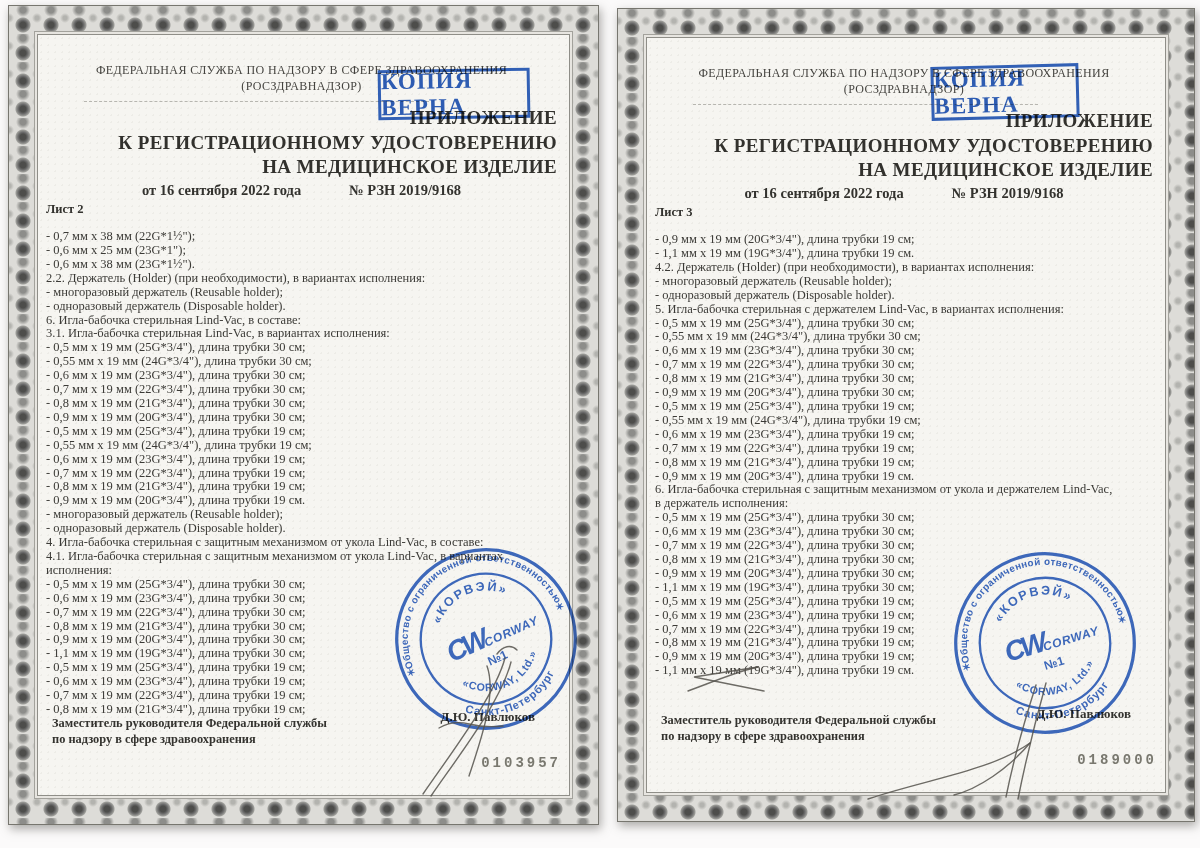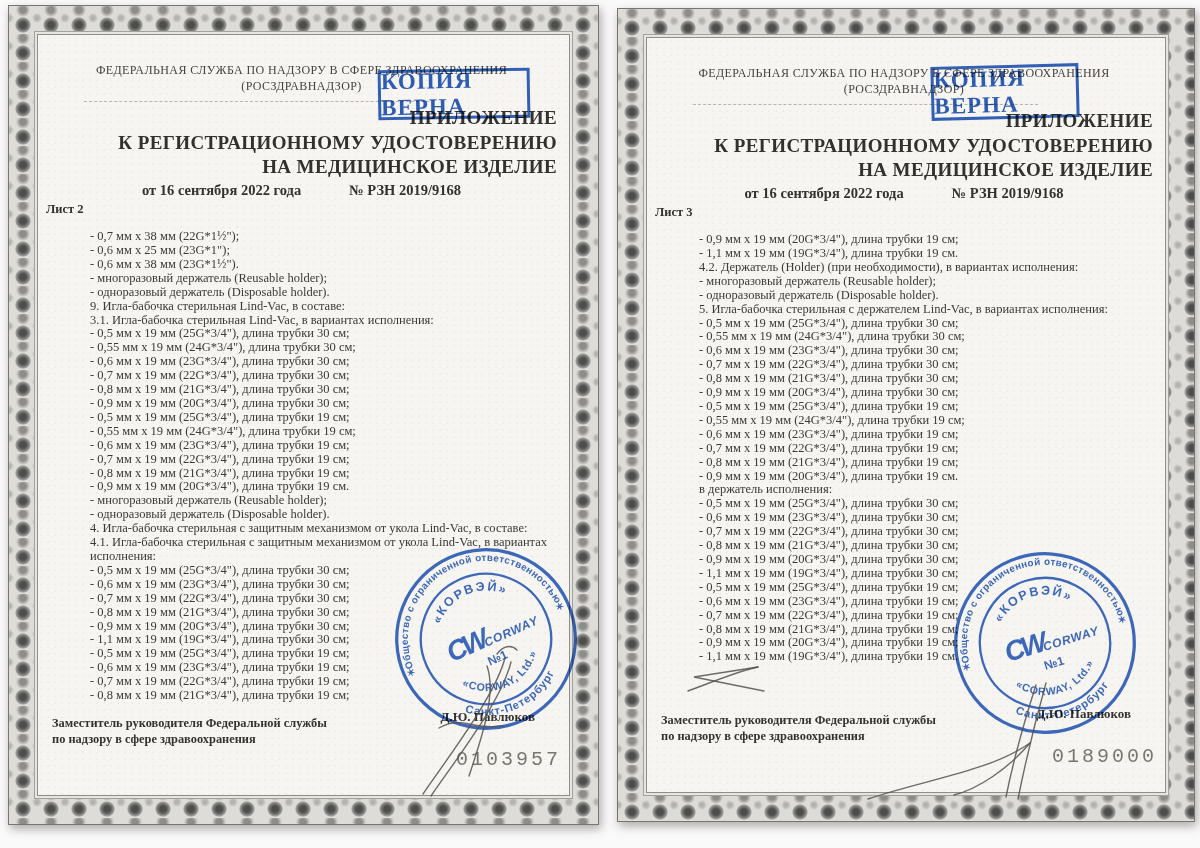--- a/index.html
+++ b/index.html
@@ -32,26 +32,26 @@
   }
   .content{position:absolute;inset:0;padding:28px 12px 0 8px;}
   
   .agency{ text-align:center; font-size:12px; letter-spacing:.4px; color:#44433f; line-height:1.3;}
   .sep{ border-top:1px dashed #b7b6b0; width:345px; margin:7px 0 3px 38px; height:0;}
   .title{ text-align:right; font-weight:700; font-size:19px; letter-spacing:.4px; color:#32312d; line-height:1.28; margin-top:4px;}
   .meta{ text-align:center; font-weight:700; font-size:14.5px; margin-top:3px; color:#33322e;}
   .meta .num{ display:inline-block; margin-left:48px;text-align:center;}
   .sheetno{ text-align:left; font-weight:700; font-size:12.5px; margin:3px 36px 0 0; color:#33322e;}
   
-  .body-list{ margin-top:13px; font-size:12.5px; line-height:13.9px; color:#3b3a36;margin-left:44px;}
+  .body-list{ margin-top:13px; font-size:12.5px; line-height:13.9px; color:#3b3a36;}
   .body-list .line{ white-space:nowrap;}
   
   .sig-role{ position:absolute; left:14px; bottom:48px; font-weight:700; font-size:12.4px; line-height:1.3; color:#34332f;}
   .signatory{ position:absolute; right:34px; bottom:70px; font-weight:700; font-size:13px; color:#34332f;}
-  .serial{ position:absolute; right:8px; bottom:24px; font-family:"Liberation Mono", monospace; font-size:20px; letter-spacing:3px; color:#79786f;}
+  .serial{ position:absolute; right:8px; bottom:24px; font-family:"Liberation Mono", monospace; font-size:14px; letter-spacing:3px; color:#79786f;font-weight:bold;}
   
   .copy-stamp{
     position:absolute; z-index:5;
     border:3px solid #2257bb;
     color:#1d52b8;
     font-weight:700; font-size:23px; letter-spacing:1px;
     font-family:"Liberation Serif", serif;
     display:flex; align-items:center; justify-content:center;
     background:transparent;
     mix-blend-mode:multiply;
@@ -94,23 +94,24 @@
         <div>НА МЕДИЦИНСКОЕ ИЗДЕЛИЕ</div>
       </div>
       <div class="meta">
         <span>от 16 сентября 2022 года</span><span class="num">№  РЗН 2019/9168</span>
       </div>
       <div class="sheetno">Лист 2</div>
       <div class="body-list">
           <div class="line">- 0,7 мм х 38 мм (22G*1½");</div>
           <div class="line">- 0,6 мм х 25 мм (23G*1");</div>
           <div class="line">- 0,6 мм х 38 мм (23G*1½").</div>
+          <div class="line">2.2. Держатель (Holder) (при необходимости), в вариантах исполнения:</div>
           <div class="line">- многоразовый держатель (Reusable holder);</div>
           <div class="line">- одноразовый держатель (Disposable holder).</div>
-          <div class="line">9. Игла-бабочка стерильная Lind-Vac, в составе:</div>
+          <div class="line">6. Игла-бабочка стерильная Lind-Vac, в составе:</div>
           <div class="line">3.1. Игла-бабочка стерильная Lind-Vac, в вариантах исполнения:</div>
           <div class="line">- 0,5 мм х 19 мм (25G*3/4"), длина трубки 30 см;</div>
           <div class="line">- 0,55 мм х 19 мм (24G*3/4"), длина трубки 30 см;</div>
           <div class="line">- 0,6 мм х 19 мм (23G*3/4"), длина трубки 30 см;</div>
           <div class="line">- 0,7 мм х 19 мм (22G*3/4"), длина трубки 30 см;</div>
           <div class="line">- 0,8 мм х 19 мм (21G*3/4"), длина трубки 30 см;</div>
           <div class="line">- 0,9 мм х 19 мм (20G*3/4"), длина трубки 30 см;</div>
           <div class="line">- 0,5 мм х 19 мм (25G*3/4"), длина трубки 19 см;</div>
           <div class="line">- 0,55 мм х 19 мм (24G*3/4"), длина трубки 19 см;</div>
           <div class="line">- 0,6 мм х 19 мм (23G*3/4"), длина трубки 19 см;</div>
@@ -204,20 +205,21 @@
           <div class="line">- 0,6 мм х 19 мм (23G*3/4"), длина трубки 30 см;</div>
           <div class="line">- 0,7 мм х 19 мм (22G*3/4"), длина трубки 30 см;</div>
           <div class="line">- 0,8 мм х 19 мм (21G*3/4"), длина трубки 30 см;</div>
           <div class="line">- 0,9 мм х 19 мм (20G*3/4"), длина трубки 30 см;</div>
           <div class="line">- 0,5 мм х 19 мм (25G*3/4"), длина трубки 19 см;</div>
           <div class="line">- 0,55 мм х 19 мм (24G*3/4"), длина трубки 19 см;</div>
           <div class="line">- 0,6 мм х 19 мм (23G*3/4"), длина трубки 19 см;</div>
           <div class="line">- 0,7 мм х 19 мм (22G*3/4"), длина трубки 19 см;</div>
           <div class="line">- 0,8 мм х 19 мм (21G*3/4"), длина трубки 19 см;</div>
           <div class="line">- 0,9 мм х 19 мм (20G*3/4"), длина трубки 19 см.</div>
+          <div class="line">6. Игла-бабочка стерильная с защитным механизмом от укола и держателем Lind-Vac,</div>
           <div class="line">в держатель исполнения:</div>
           <div class="line">- 0,5 мм х 19 мм (25G*3/4"), длина трубки 30 см;</div>
           <div class="line">- 0,6 мм х 19 мм (23G*3/4"), длина трубки 30 см;</div>
           <div class="line">- 0,7 мм х 19 мм (22G*3/4"), длина трубки 30 см;</div>
           <div class="line">- 0,8 мм х 19 мм (21G*3/4"), длина трубки 30 см;</div>
           <div class="line">- 0,9 мм х 19 мм (20G*3/4"), длина трубки 30 см;</div>
           <div class="line">- 1,1 мм х 19 мм (19G*3/4"), длина трубки 30 см;</div>
           <div class="line">- 0,5 мм х 19 мм (25G*3/4"), длина трубки 19 см;</div>
           <div class="line">- 0,6 мм х 19 мм (23G*3/4"), длина трубки 19 см;</div>
           <div class="line">- 0,7 мм х 19 мм (22G*3/4"), длина трубки 19 см;</div>

